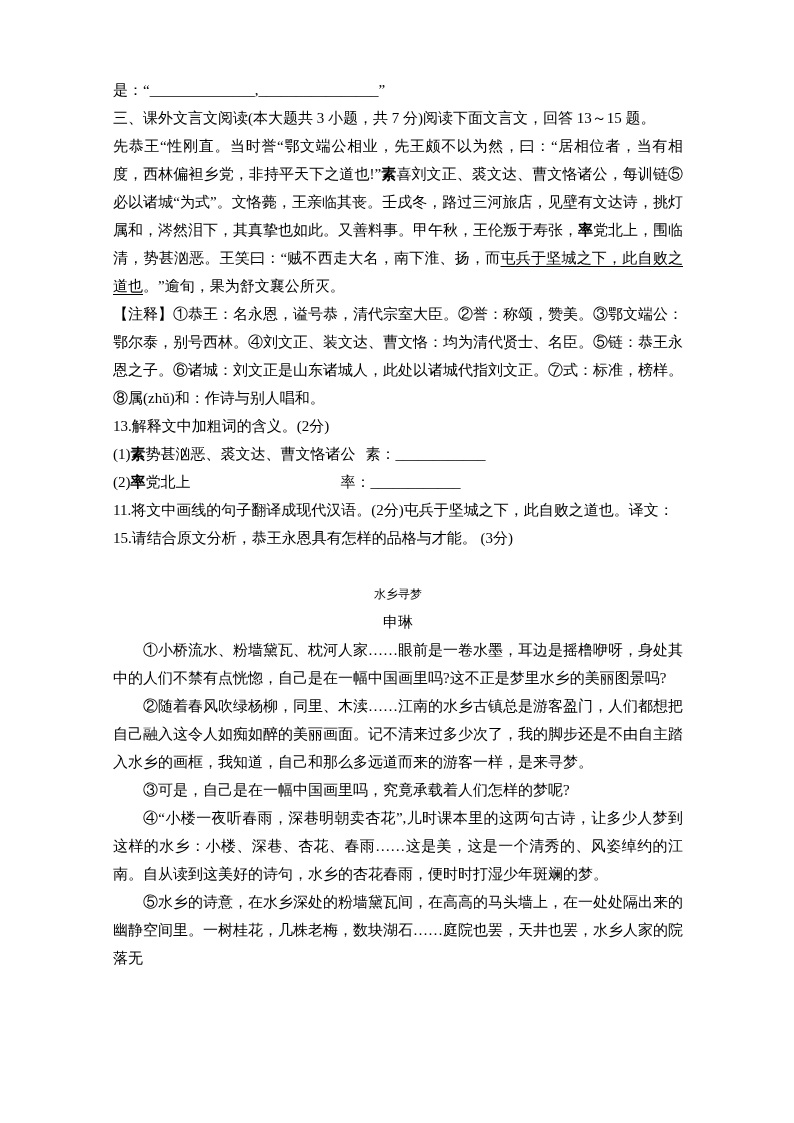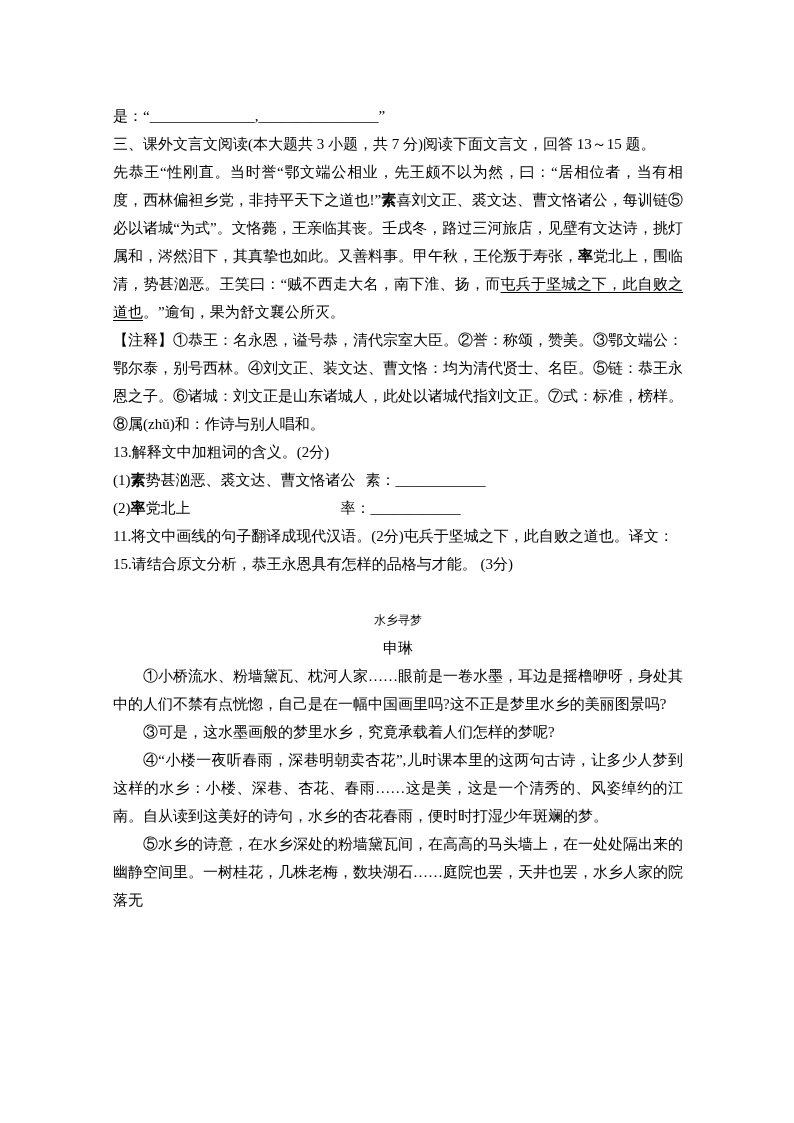--- a/index.html
+++ b/index.html
@@ -8,21 +8,21 @@
     width:794px;
     height:1123px;
     background:#ffffff;
     overflow:hidden;
     font-family:"Liberation Serif","DejaVu Serif",serif;
     color:#000;
   }
   .content{
     position:absolute;
     left:113px;
-    top:102px;
+    top:76px;
     width:570px;
     font-size:15px;
     line-height:28px;
     text-align:justify;
   }
   .content p{margin:0;padding:0;}
   .oneline{white-space:nowrap;text-align:left;}
   .center{text-align:center;white-space:nowrap;}
   .title{font-size:12px;}
   .indent{text-indent:2em;}
@@ -77,21 +77,24 @@
     </p>
 
     <p class="center">
       <span>申琳</span>
     </p>
 
     <p class="indent">
       <span>①小桥流水、粉墙黛瓦、枕河人家……眼前是一卷水墨，耳边是摇橹咿呀，身处其中的人们不禁有点恍惚，自己是在一幅中国画里吗?这不正是梦里水乡的美丽图景吗?</span>
     </p>
     <p class="indent">
-      <span>③可是，这水墨画般的梦里水乡，究竟承载着人们怎样的梦呢?</span>
+      <span>②随着春风吹绿杨柳，同里、木渎……江南的水乡古镇总是游客盈门，人们都想把自己融入这令人如痴如醉的美丽画面。记不清来过多少次了，我的脚步还是不由自主踏入水乡的画框，我知道，自己和那么多远道而来的游客一样，是来寻梦。</span>
+    </p>
+    <p class="indent">
+      <span>③可是，自己是在一幅中国画里吗，究竟承载着人们怎样的梦呢?</span>
     </p>
     <p class="indent">
       <span>④“小楼一夜听春雨，深巷明朝卖杏花”,儿时课本里的这两句古诗，让多少人梦到这样的水乡：小楼、深巷、杏花、春雨……这是美，这是一个清秀的、风姿绰约的江南。自从读到这美好的诗句，水乡的杏花春雨，便时时打湿少年斑斓的梦。</span>
     </p>
     <p class="indent">
       <span>⑤水乡的诗意，在水乡深处的粉墙黛瓦间，在高高的马头墙上，在一处处隔出来的幽静空间里。一树桂花，几株老梅，数块湖石……庭院也罢，天井也罢，水乡人家的院落无</span>
     </p>
 
   </div>
 </div>

